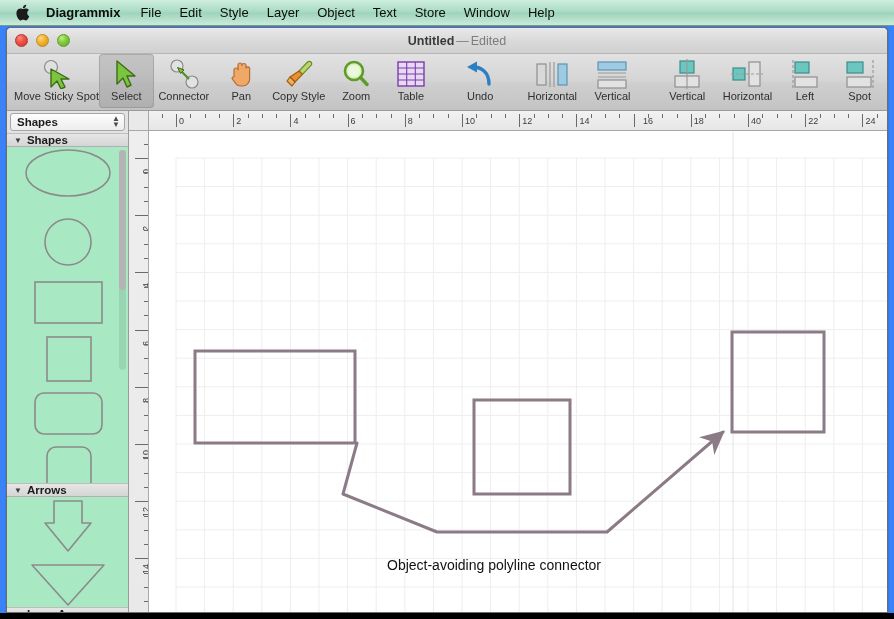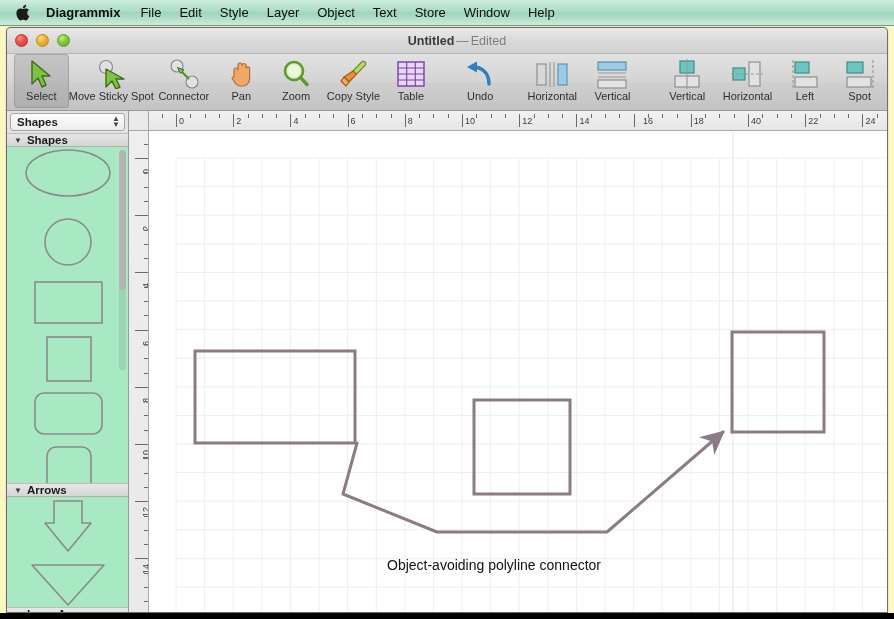--- a/index.html
+++ b/index.html
@@ -7,21 +7,21 @@
   html, body {
     width: 894px; height: 619px;
     overflow: hidden;
     background: #000;
     font-family: "Liberation Sans", sans-serif;
     -webkit-font-smoothing: antialiased;
   }
   #root {
     position: relative;
     width: 894px; height: 619px;
-    background: #fef9c3;
+    background: #3b82f6;
   }
 
   
   #menubar {
     position: absolute; left: 0; top: 0; width: 894px; height: 26px;
     background: linear-gradient(to bottom, #cfeede 0%, #a9dcc4 45%, #9ed4ba 52%, #cbebdb 100%);
     border-bottom: 1px solid #6f9c86;
     display: flex; align-items: center;
     padding-left: 14px;
     font-size: 13px;
@@ -213,75 +213,75 @@
         <div class="tl tl-close"></div>
         <div class="tl tl-min"></div>
         <div class="tl tl-max"></div>
       </div>
       <div id="title-text">
         <span>Untitled</span><span class="sep">—</span><span class="edited">Edited</span>
       </div>
     </div>
 
     <div id="toolbar">
-        <div class="tool sel">
-          <div class="glyph">
-            <svg width="28" height="30" viewBox="0 0 28 30">
-              <path d="M5 2 L5 25 L11 19 L15 28 L19 26 L15 17 L23 17 Z" fill="#7ac43f" stroke="#3f6b17" stroke-width="1.4" stroke-linejoin="round"></path>
-            </svg>
-          </div>
-          <div class="lbl">Select</div>
-        </div>
         <div class="tool wide">
           <div class="glyph">
             <svg width="32" height="30" viewBox="0 0 32 30">
               <circle cx="11" cy="8" r="6.5" fill="#e0e0e0" stroke="#8a8a8a" stroke-width="1.2"></circle>
               <path d="M11 10 L11 28 L17 22 L21 30 L25 28 L21 20 L29 20 Z" fill="#7ac43f" stroke="#3f6b17" stroke-width="1.4" stroke-linejoin="round"></path>
             </svg>
           </div>
           <div class="lbl">Move Sticky Spot</div>
+        </div>
+        <div class="tool sel">
+          <div class="glyph">
+            <svg width="28" height="30" viewBox="0 0 28 30">
+              <path d="M5 2 L5 25 L11 19 L15 28 L19 26 L15 17 L23 17 Z" fill="#7ac43f" stroke="#3f6b17" stroke-width="1.4" stroke-linejoin="round"></path>
+            </svg>
+          </div>
+          <div class="lbl">Select</div>
         </div>
         <div class="tool mid">
           <div class="glyph">
             <svg width="30" height="30" viewBox="0 0 30 30">
               <circle cx="8" cy="7" r="6" fill="#e2e2e2" stroke="#8a8a8a" stroke-width="1.2"></circle>
               <circle cx="23" cy="23" r="6" fill="#e2e2e2" stroke="#8a8a8a" stroke-width="1.2"></circle>
               <path d="M20 20 L11 11" stroke="#4f8a22" stroke-width="2"></path>
               <path d="M8.5 8.5 L15 11 L11.5 14.5 Z" fill="#7ac43f" stroke="#3f6b17" stroke-width="1"></path>
             </svg>
           </div>
           <div class="lbl">Connector</div>
         </div>
         <div class="tool">
           <div class="glyph">
             <svg width="26" height="30" viewBox="0 0 26 30">
               <path d="M6 18 L6 11 a2 2 0 0 1 4 0 L10 6 a2 2 0 0 1 4 0 L14 6.5 a2 2 0 0 1 4 0 L18 9 a2 2 0 0 1 3.6 0 L21.6 20 a7 7 0 0 1-7 7 h-2 a6 6 0 0 1-4.6-2.2 L4 19.5 a1.8 1.8 0 0 1 2-1.5 Z" fill="#f0a868" stroke="#b46d34" stroke-width="1.2" stroke-linejoin="round"></path>
             </svg>
           </div>
           <div class="lbl">Pan</div>
         </div>
+        <div class="tool mid">
+          <div class="glyph">
+            <svg width="30" height="30" viewBox="0 0 30 30">
+              <path d="M27 3 a2.4 2.4 0 0 0-3.4 0 L15 12 l3.4 3.4 L27 6.4 a2.4 2.4 0 0 0 0-3.4 Z" fill="#b8d96a" stroke="#6c8c2c" stroke-width="1.2"></path>
+              <path d="M15 12 L18.4 15.4 L11 23 L6 18 Z" fill="#e8922f" stroke="#a35c13" stroke-width="1.2" stroke-linejoin="round"></path>
+              <path d="M6 18 L11 23 L8 27 L3 22 Z" fill="#f2b05e" stroke="#a35c13" stroke-width="1.2" stroke-linejoin="round"></path>
+            </svg>
+          </div>
+          <div class="lbl">Copy Style</div>
+        </div>
         <div class="tool">
           <div class="glyph">
             <svg width="28" height="30" viewBox="0 0 28 30">
               <circle cx="12" cy="12" r="9" fill="#d9f0c0" stroke="#5f9b2a" stroke-width="2.6"></circle>
               <circle cx="12" cy="12" r="6" fill="#eaf8dc" stroke="none"></circle>
               <path d="M18.5 18.5 L25 25.5" stroke="#5f9b2a" stroke-width="3.4" stroke-linecap="round"></path>
             </svg>
           </div>
           <div class="lbl">Zoom</div>
-        </div>
-        <div class="tool mid">
-          <div class="glyph">
-            <svg width="30" height="30" viewBox="0 0 30 30">
-              <path d="M27 3 a2.4 2.4 0 0 0-3.4 0 L15 12 l3.4 3.4 L27 6.4 a2.4 2.4 0 0 0 0-3.4 Z" fill="#b8d96a" stroke="#6c8c2c" stroke-width="1.2"></path>
-              <path d="M15 12 L18.4 15.4 L11 23 L6 18 Z" fill="#e8922f" stroke="#a35c13" stroke-width="1.2" stroke-linejoin="round"></path>
-              <path d="M6 18 L11 23 L8 27 L3 22 Z" fill="#f2b05e" stroke="#a35c13" stroke-width="1.2" stroke-linejoin="round"></path>
-            </svg>
-          </div>
-          <div class="lbl">Copy Style</div>
         </div>
         <div class="tool">
           <div class="glyph">
             <svg width="30" height="30" viewBox="0 0 30 30">
               <rect x="2" y="3" width="26" height="24" fill="#e8d8f4" stroke="#7a3fa8" stroke-width="1.4"></rect>
               <path d="M10.7 3 V27 M19.3 3 V27 M2 9 H28 M2 15 H28 M2 21 H28" stroke="#7a3fa8" stroke-width="1.1"></path>
             </svg>
           </div>
           <div class="lbl">Table</div>
         </div>

